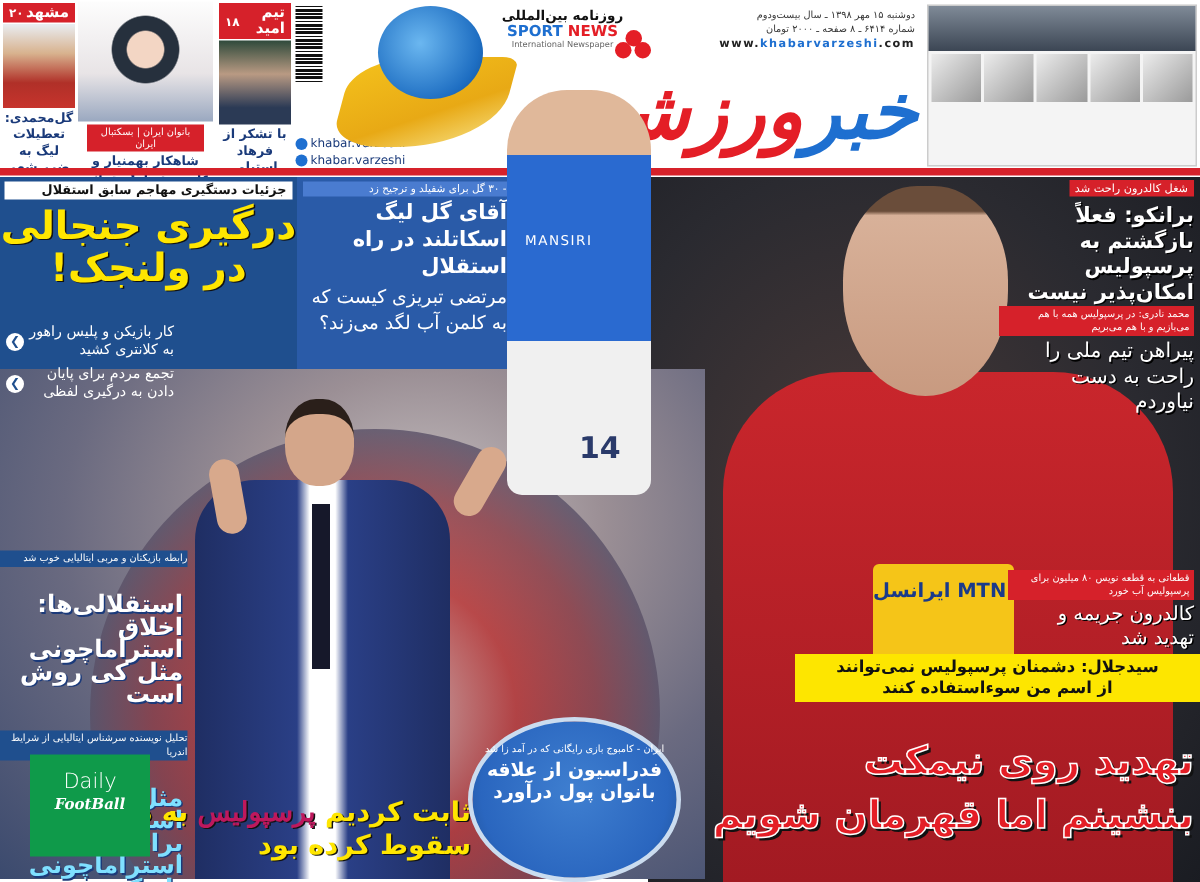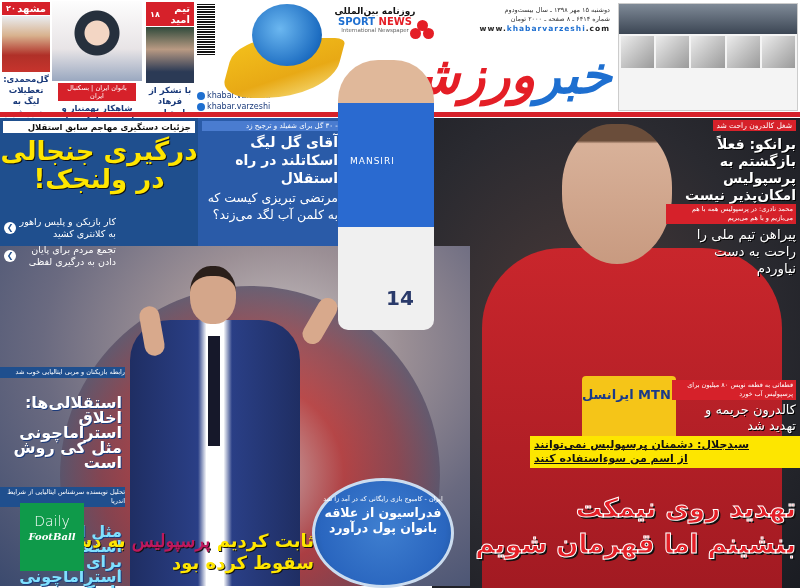--- a/index.html
+++ b/index.html
@@ -82,38 +82,38 @@
   .side-head { font-size: 16px; font-weight: bold; color: #fff; line-height: 15px; direction: rtl; text-align: right; padding: 16px 3px; text-shadow: 1px 1px 0 #1b3a7a; }
   .side-head.cyan { color: #7fe0ff; }
 
   .bottom-left-head { position: absolute; left: 0; top: 530px; width: 320px; font-size: 18px; font-weight: bold; color: #ffe600; line-height: 22px; direction: rtl; text-align: right; text-shadow: 1px 1px 0 #111; padding-right: 6px; }
   .bottom-left-head .red { color: #be185d; font-family: Liberation Serif, serif; }
 
   .circle-box { position: absolute; left: 312px; top: 478px; width: 142px; height: 110px; border-radius: 50%; background: radial-gradient(circle at 50% 45%, #3f7fd0 0%, #2a66bf 70%, #1f4f8e 100%); border: 3px solid #cbdcef; }
   .circle-box .kick { font-size: 6.5px; color: #fff; line-height: 8px; text-align: center; direction: rtl; margin-top: 14px; }
   .circle-box .head { font-size: 12.5px; font-weight: bold; color: #fff; line-height: 15px; text-align: center; direction: rtl; margin-top: 2px; }
 
-  .df-badge { position: absolute; left: 20px; top: 503px; width: 64px; height: 68px; background: #0f9a4a; color: #fff; text-align: center; }
+  .df-badge { position: absolute; left: 20px; top: 503px; width: 80px; height: 68px; background: #0f9a4a; color: #fff; text-align: center; }
   .df-badge .d { font-size: 14px; margin-top: 10px; font-weight: 300; }
   .df-badge .f { font-size: 10px; font-weight: bold; font-family: "DejaVu Serif", serif; font-style: italic; margin-top: 2px; }
 
   
   .right-feature { position: absolute; left: 432px; top: 118px; width: 368px; height: 470px; background: radial-gradient(ellipse at 40% 45%, #4a3a38 0%, #2a2a30 60%, #1a1c22 100%); overflow: hidden; }
   .rplayer { position: absolute; left: 0; top: 0; width: 368px; height: 470px; }
   .rplayer .face { position: absolute; left: 130px; top: 6px; width: 110px; height: 140px; border-radius: 45% 45% 50% 50%; background: linear-gradient(180deg,#6a4d3a 0 12%, #d8b199 14%, #c89a80 100%); }
   .rplayer .shirt { position: absolute; left: 50px; top: 130px; width: 300px; height: 340px; background: linear-gradient(180deg,#c9262c,#a21a22); border-radius: 80px 80px 0 0; }
   .rplayer .mtn { position: absolute; left: 150px; top: 258px; width: 94px; height: 70px; background: #f5c518; border-radius: 4px; color: #1a3a8a; font-weight: bold; font-size: 13px; text-align: left; line-height: 18px; padding-top: 10px; }
   .rplayer .nums { position: absolute; left: 100px; top: 328px; font-size: 20px; color: #fff; font-weight: bold; letter-spacing: 1px; }
   .rkicker { position: absolute; right: 4px; top: 2px; background: #d6212a; color: #fff; font-size: 7.5px; padding: 1px 4px; direction: rtl; }
   .rh1 { position: absolute; right: 4px; top: 18px; width: 140px; font-size: 14px; font-weight: bold; color: #fff; line-height: 17px; direction: rtl; text-align: right; text-shadow: 1px 1px 0 #000; }
   .rtag2 { position: absolute; right: 4px; top: 86px; width: 130px; background: #d6212a; color: #fff; font-size: 6.5px; line-height: 9px; padding: 1px 3px; direction: rtl; text-align: right; }
   .rh2 { position: absolute; right: 4px; top: 108px; width: 120px; font-size: 13.5px; color: #fff; line-height: 17px; direction: rtl; text-align: right; text-shadow: 1px 1px 0 #000; }
   .rtag3 { position: absolute; right: 4px; top: 262px; width: 124px; background: #d6212a; color: #fff; font-size: 6.5px; line-height: 9px; padding: 1px 3px; direction: rtl; text-align: right; }
   .rh3 { position: absolute; right: 4px; top: 284px; width: 120px; font-size: 13px; color: #fff; line-height: 16px; direction: rtl; text-align: right; text-shadow: 1px 1px 0 #000; }
-  .ryellow { position: absolute; right: 0; top: 318px; width: 270px; background: #fde600; color: #111; font-size: 11px; font-weight: bold; line-height: 14px; padding: 2px 4px; direction: rtl; text-align: left; text-decoration: underline; }
+  .ryellow { position: absolute; right: 0; top: 318px; width: 270px; background: #fde600; color: #111; font-size: 11px; font-weight: bold; line-height: 14px; padding: 2px 4px; direction: rtl; text-align: center; }
   .rbig { position: absolute; right: 4px; top: 372px; width: 340px; font-size: 26px; font-weight: bold; color: #fff; line-height: 36px; direction: rtl; text-align: right; -webkit-text-stroke: 1px #fff; text-shadow: 2px 2px 0 #111; }
   .rbig span { color: #e41e26; }
 </style>
 </head>
 <body>
 
 <div class="masthead">
   <div class="teaser t-mashhad">
     <div class="tag">
         <span>مشهد</span>

